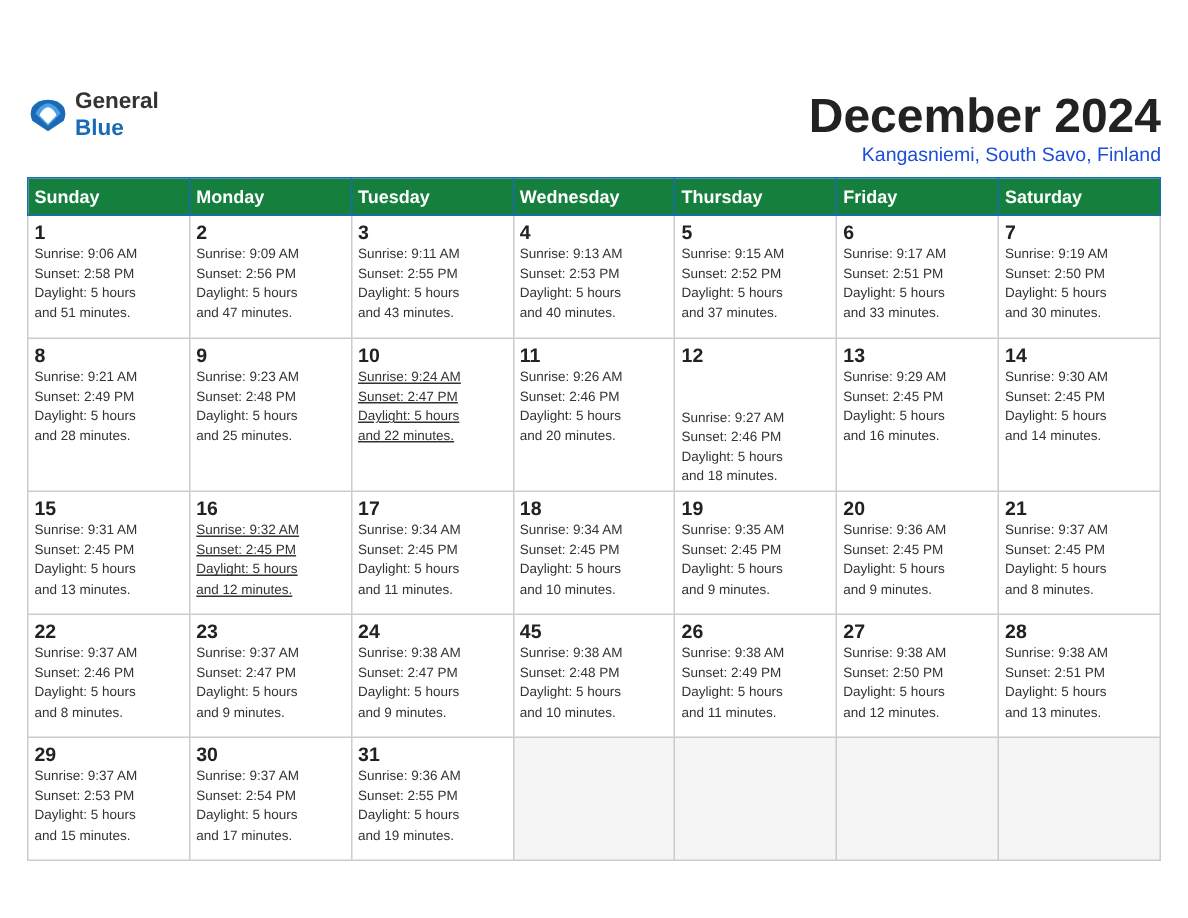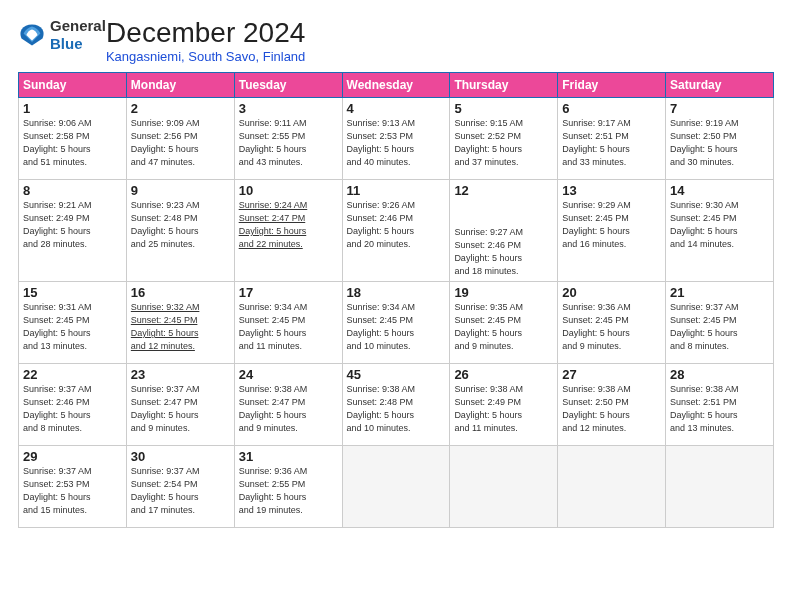--- a/index.html
+++ b/index.html
@@ -10,22 +10,24 @@
       height: 612px;
       overflow: hidden;
     }
     .page {
       width: 792px;
       height: 612px;
       padding: 18px 18px 10px 18px;
     }
     .header-area {
       display: flex;
+      justify-content: space-between;
       align-items: flex-start;
       margin-bottom: 8px;
+      margin-top: 42px;
     }
     .logo {
       display: flex;
       align-items: center;
       gap: 4px;
     }
     .logo-text-general {
       font-size: 15px;
       font-weight: bold;
       color: #333;
@@ -38,36 +40,36 @@
       line-height: 1.1;
     }
     .logo-icon {
       width: 28px;
       height: 28px;
     }
     .title-area {
       text-align: right;
     }
     .month-title {
-      font-size: 28px;
-      font-weight: normal;
+      font-size: 32px;
+      font-weight: bold;
       color: #222;
       line-height: 1.1;
     }
     .subtitle {
       font-size: 13px;
       color: #1d4ed8;
     }
     .calendar {
       width: 100%;
       border-collapse: collapse;
       table-layout: fixed;
     }
     .calendar th {
-      background: #ec4899;
+      background: #15803d;
       color: #fff;
       font-size: 12px;
       font-weight: bold;
       padding: 5px 4px;
       text-align: left;
       border: 1px solid #1a6bb5;
     }
     .calendar td {
       border: 1px solid #ccc;
       vertical-align: top;

